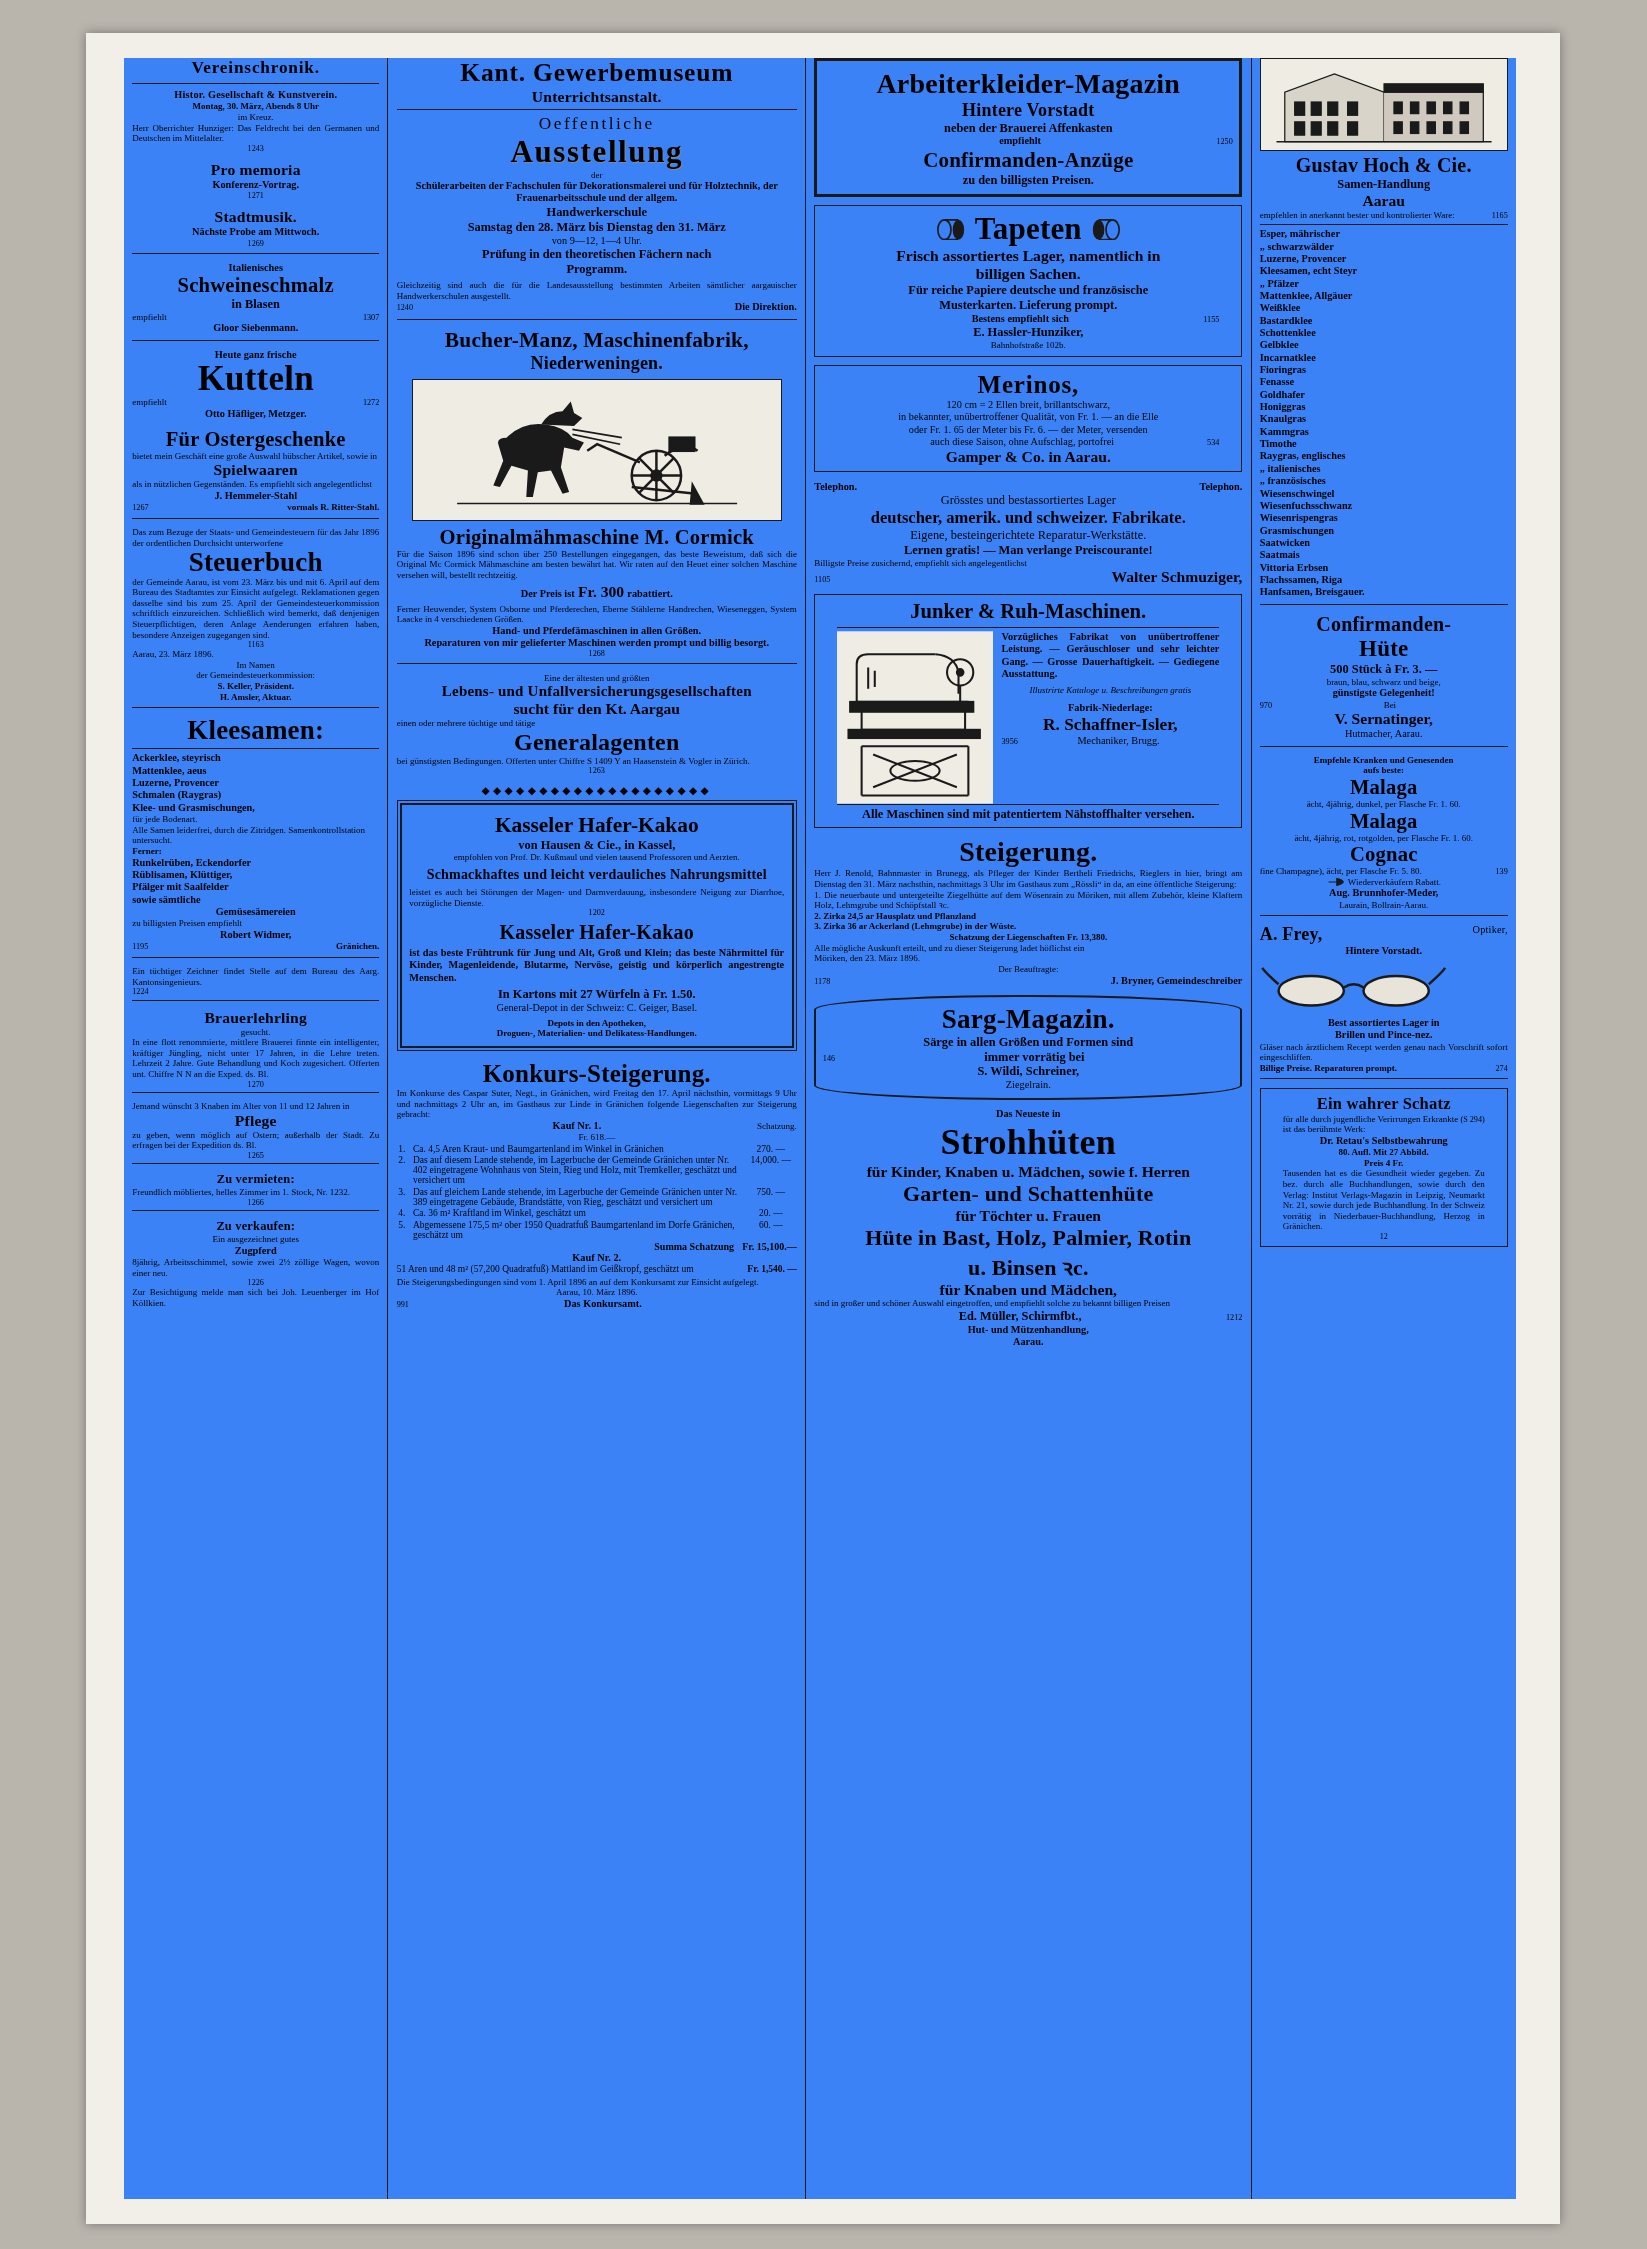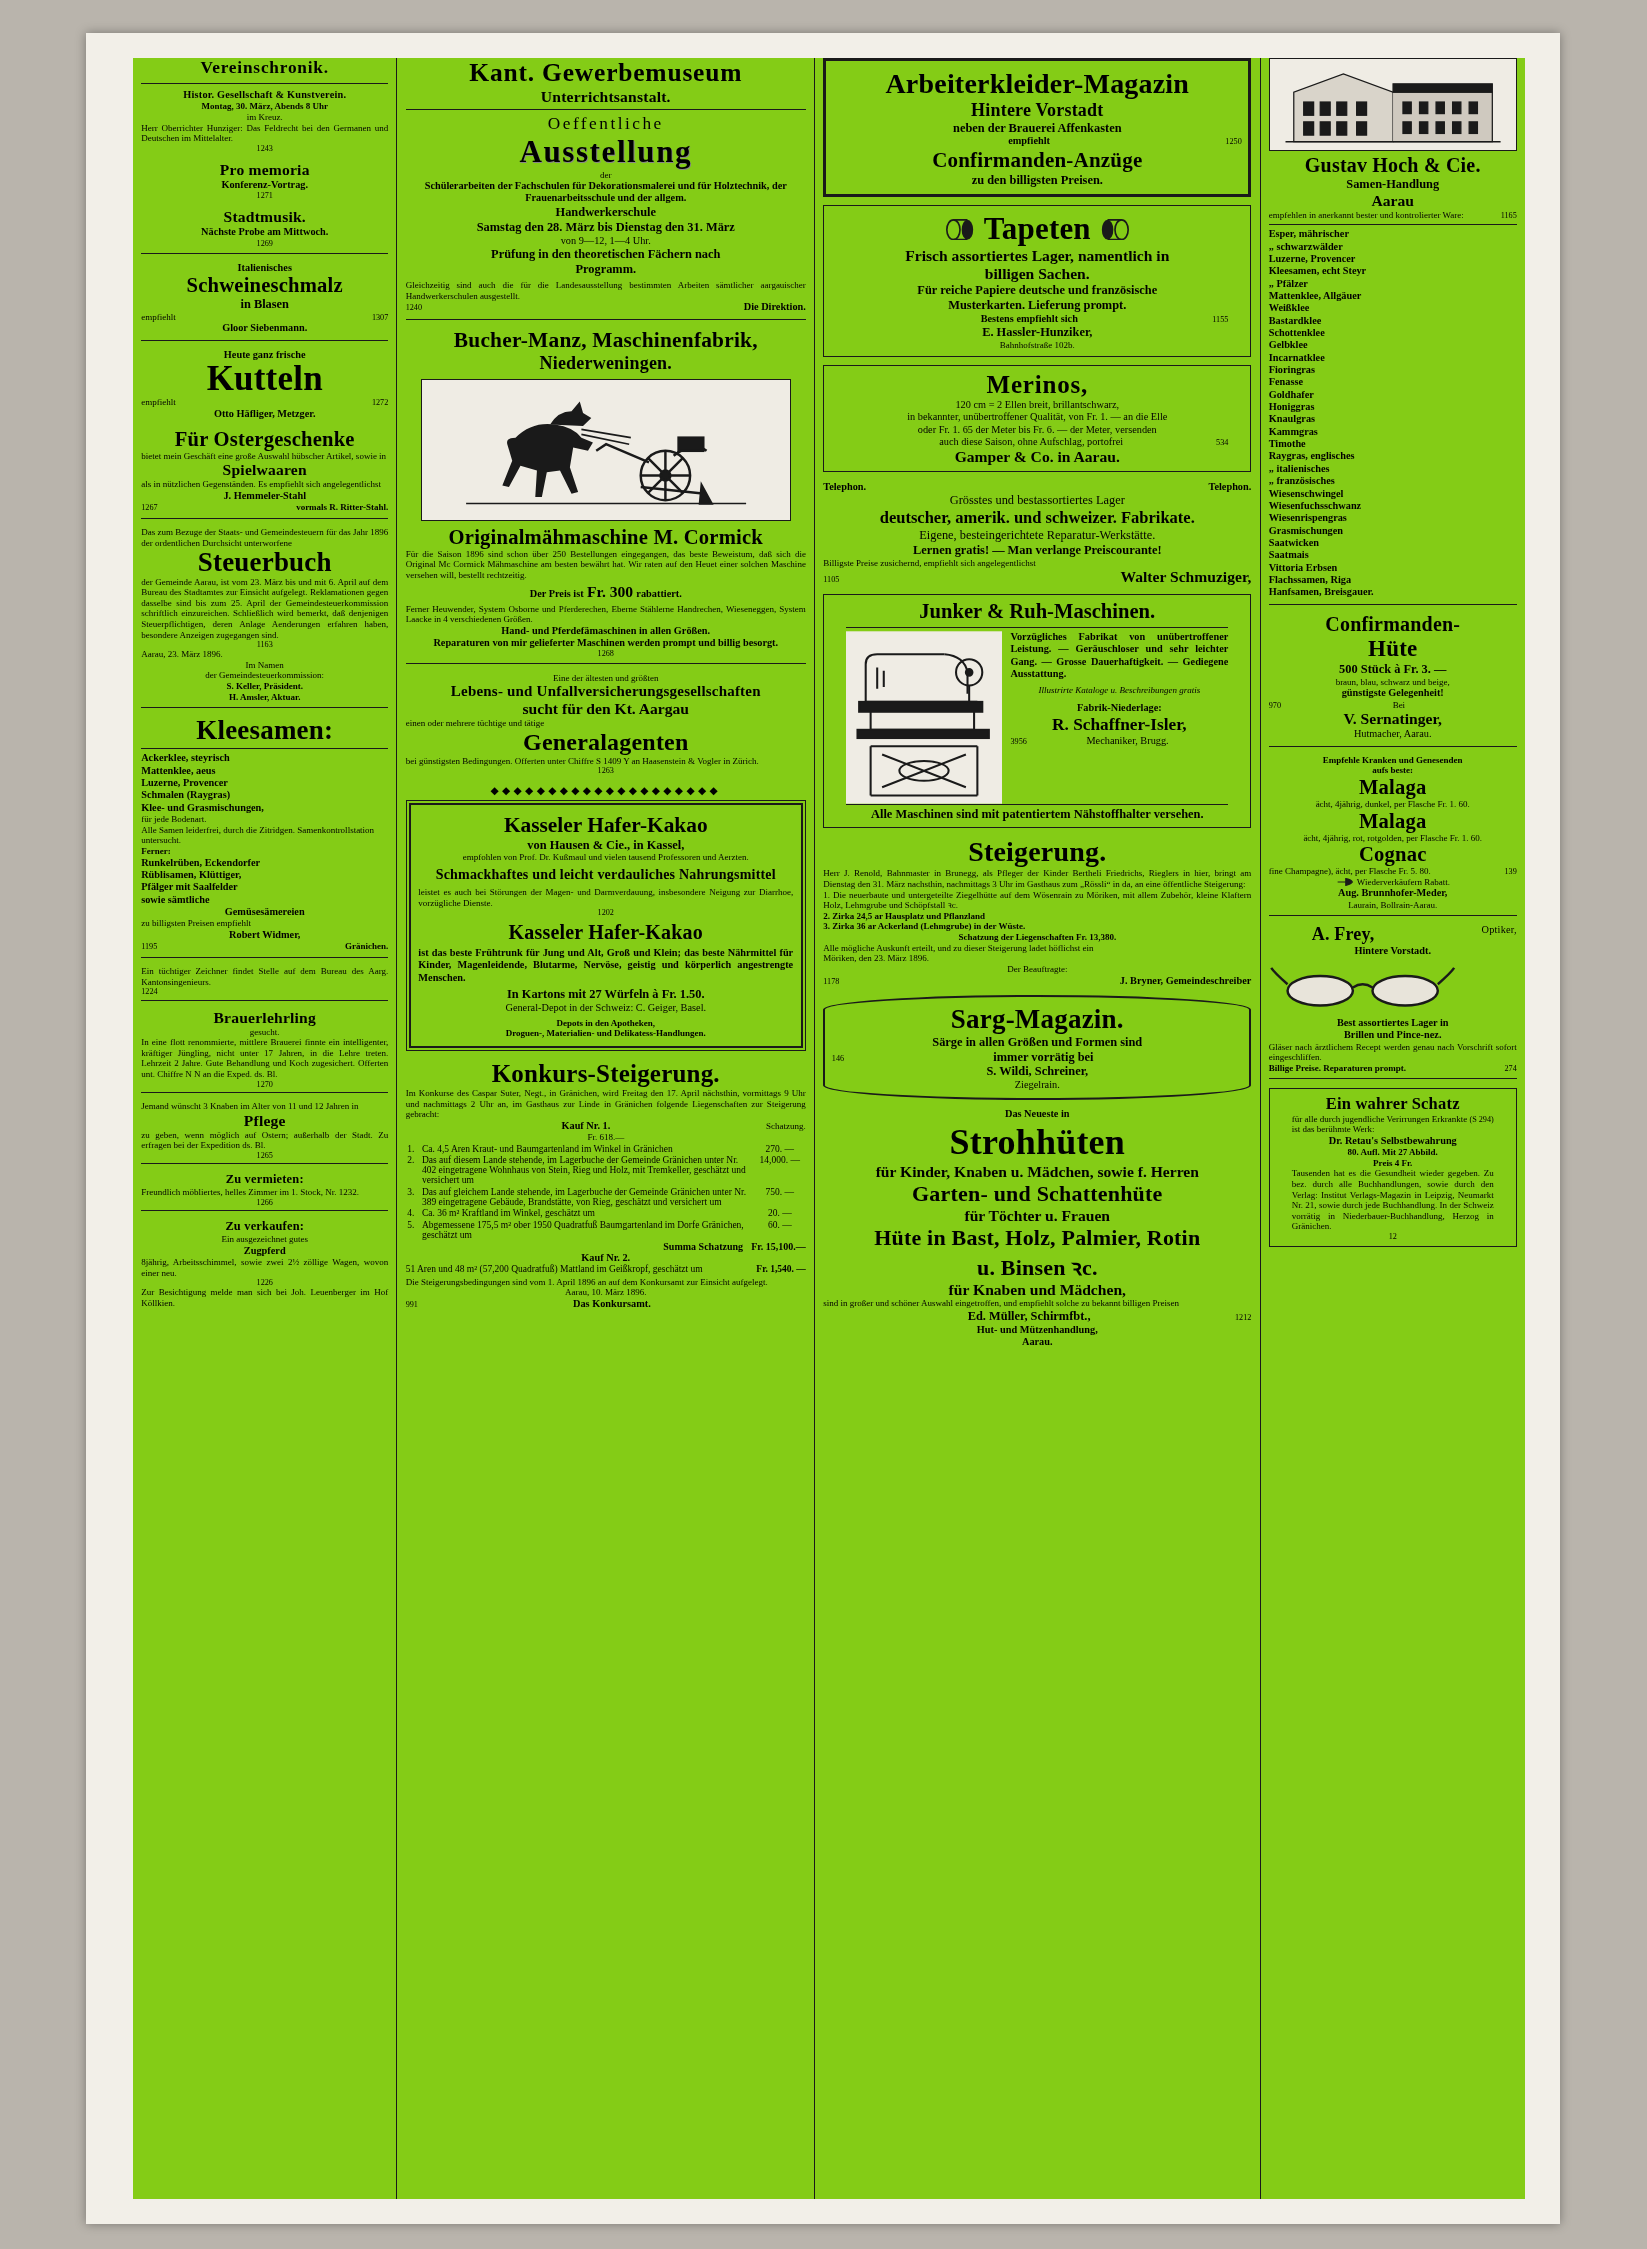--- a/index.html
+++ b/index.html
@@ -8,22 +8,22 @@
     background:#b9b4ac;
     font-family:"Liberation Serif", serif;
     overflow:hidden;
   }
   .page{
     position:absolute;left:86px;top:33px;width:1474px;height:2191px;
     background:#f2efe8;
     box-shadow:0 0 10px rgba(0,0,0,.35);
   }
   .sheet{
-    position:absolute;left:47px;top:25px;width:1392px;height:2141px;
-    background:#84cc16;
+    position:absolute;left:38px;top:25px;width:1392px;height:2141px;
+    background:#3b82f6;
   }
   .cols{
     position:absolute;left:0;top:0;width:100%;height:100%;
     display:flex;
   }
   .col{position:relative;box-sizing:border-box;padding:0 8.2px;}
   .c1{width:19%;border-right:1.6px solid #1a1a1a;}
   .c2{width:30%;border-right:1.6px solid #1a1a1a;}
   .c3{width:32%;border-right:1.6px solid #1a1a1a;}
   .c4{width:19%;}
@@ -623,21 +623,21 @@
                 </svg>
           </span>
           <span>Wiederverkäufern Rabatt.</span>
         </div>
         <div class="sm b">Aug. Brunnhofer-Meder,</div>
         <div class="tiny">Laurain, Bollrain-Aarau.</div>
         <div class="rule"></div>
       </div>
 
       <div class="blk">
-        <div class="fk" style="font-size:18px;font-weight:bold;margin-left:43px;">
+        <div class="fk" style="font-size:18px;font-weight:bold;">
           <span>A. Frey,</span>
           <span class="sm" style="font-weight:normal;float:right;">Optiker,</span>
         </div>
         <div class="sm b ctr">Hintere Vorstadt.</div>
         <div class="ctr" style="margin:5px 0;">
           <svg width="189" height="49" viewBox="0 0 230 60">
             <g stroke="#1a1a1a" stroke-width="3" fill="#e8e4da">
               <ellipse cx="62" cy="34" rx="40" ry="18"></ellipse>
               <ellipse cx="166" cy="34" rx="40" ry="18"></ellipse>
               <path d="M102 30 q12 -8 24 0" fill="none"></path>

